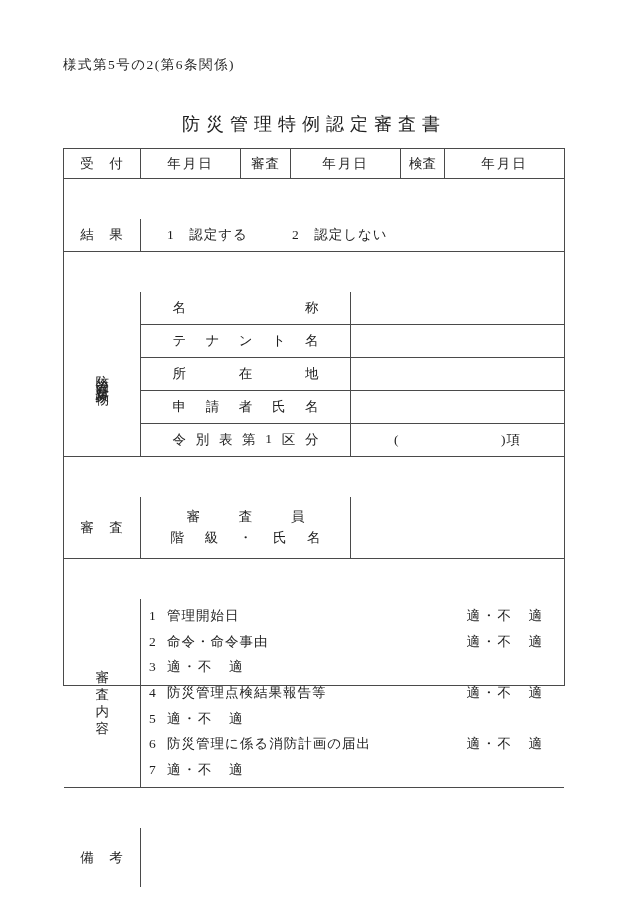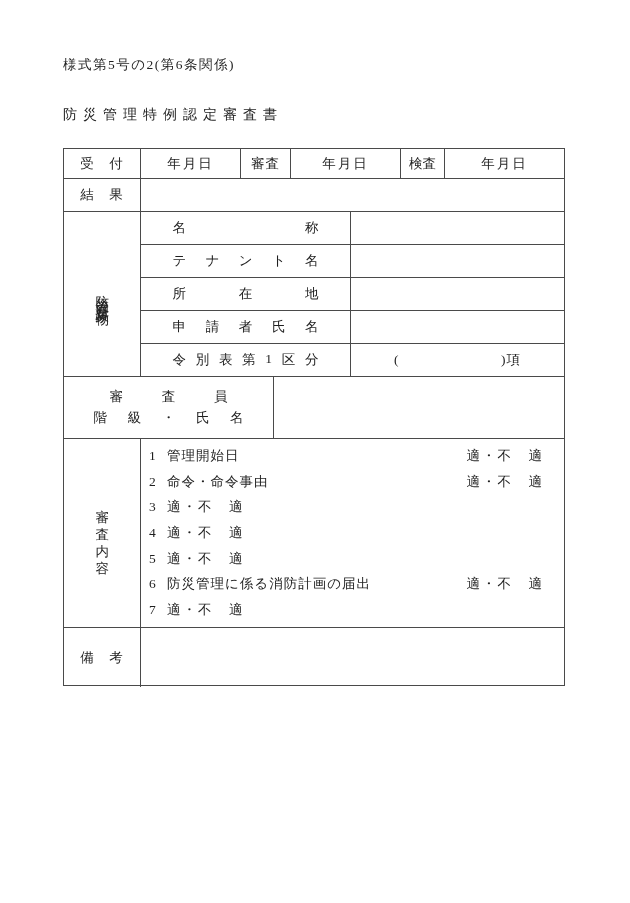--- a/index.html
+++ b/index.html
@@ -19,37 +19,38 @@
   .form-number {
     position: absolute;
     left: 63px;
     top: 56px;
     letter-spacing: 1.5px;
     white-space: nowrap;
   }
   .form-title {
     position: absolute;
     left: 63px;
-    top: 106px;
+    top: 112px;
     width: 502px;
-    text-align: left;
-    font-size: 14px;
+    text-align: center;
+    font-size: 18px;
     letter-spacing: 6px;
     white-space: nowrap;
   }
   .sheet-table {
     position: absolute;
     left: 63px;
     top: 148px;
     width: 502px;
     height: 538px;
     border: 1px solid #4a4a4a;
     box-sizing: border-box;
     display: flex;
     flex-direction: column;
+    gap: 40px;
   }
   .row {
     display: flex;
     flex-direction: row;
     box-sizing: border-box;
     border-bottom: 1px solid #4a4a4a;
     flex: none;
   }
   .row.last { border-bottom: none; }
   .cell {
@@ -137,20 +138,24 @@
     <div class="cell label-col">受　付</div>
     <div class="cell c-date1">年月日</div>
     <div class="cell c-review">審査</div>
     <div class="cell c-date2">年月日</div>
     <div class="cell c-inspect">検査</div>
     <div class="cell c-date3 end">年月日</div>
   </div>
 
   <div class="row r-result">
     <div class="cell label-col">結　果</div>
+    <div class="cell result-cell end">
+      <span>1　認定する</span>
+      <span>2　認定しない</span>
+    </div>
   </div>
 
   <div class="row r-property">
     <div class="cell label-col">
       <span class="v-text">防災管理対象物</span>
     </div>
     <div class="property-rows">
       <div class="property-row">
         <div class="cell field-col">
             <span class="spread">
@@ -205,20 +210,21 @@
               <span>区</span>
               <span>分</span>
             </span>
           </div>
         <div class="cell value-col end">(　　　　　　　)項</div>
       </div>
     </div>
   </div>
 
   <div class="row r-examiner">
+    <div class="cell label-col">審　査</div>
     <div class="cell field-col examiner-cell">
       <span class="spread-narrow">
           <span>審</span>
           <span>査</span>
           <span>員</span>
         </span>
       <span class="spread-wide">
           <span>階</span>
           <span>級</span>
           <span>・</span>
@@ -243,20 +249,21 @@
         <span class="item-no">2</span>
         <span class="item-text">命令・命令事由</span>
         <span class="item-result">適・不　適</span>
       </div>
       <div class="content-item">
         <span class="item-no">3</span>
         <span class="item-result">適・不　適</span>
       </div>
       <div class="content-item">
         <span class="item-no">4</span>
+        <span class="item-text">防災管理点検結果報告等</span>
         <span class="item-result">適・不　適</span>
       </div>
       <div class="content-item">
         <span class="item-no">5</span>
         <span class="item-result">適・不　適</span>
       </div>
       <div class="content-item">
         <span class="item-no">6</span>
         <span class="item-text">防災管理に係る消防計画の届出</span>
         <span class="item-result">適・不　適</span>

